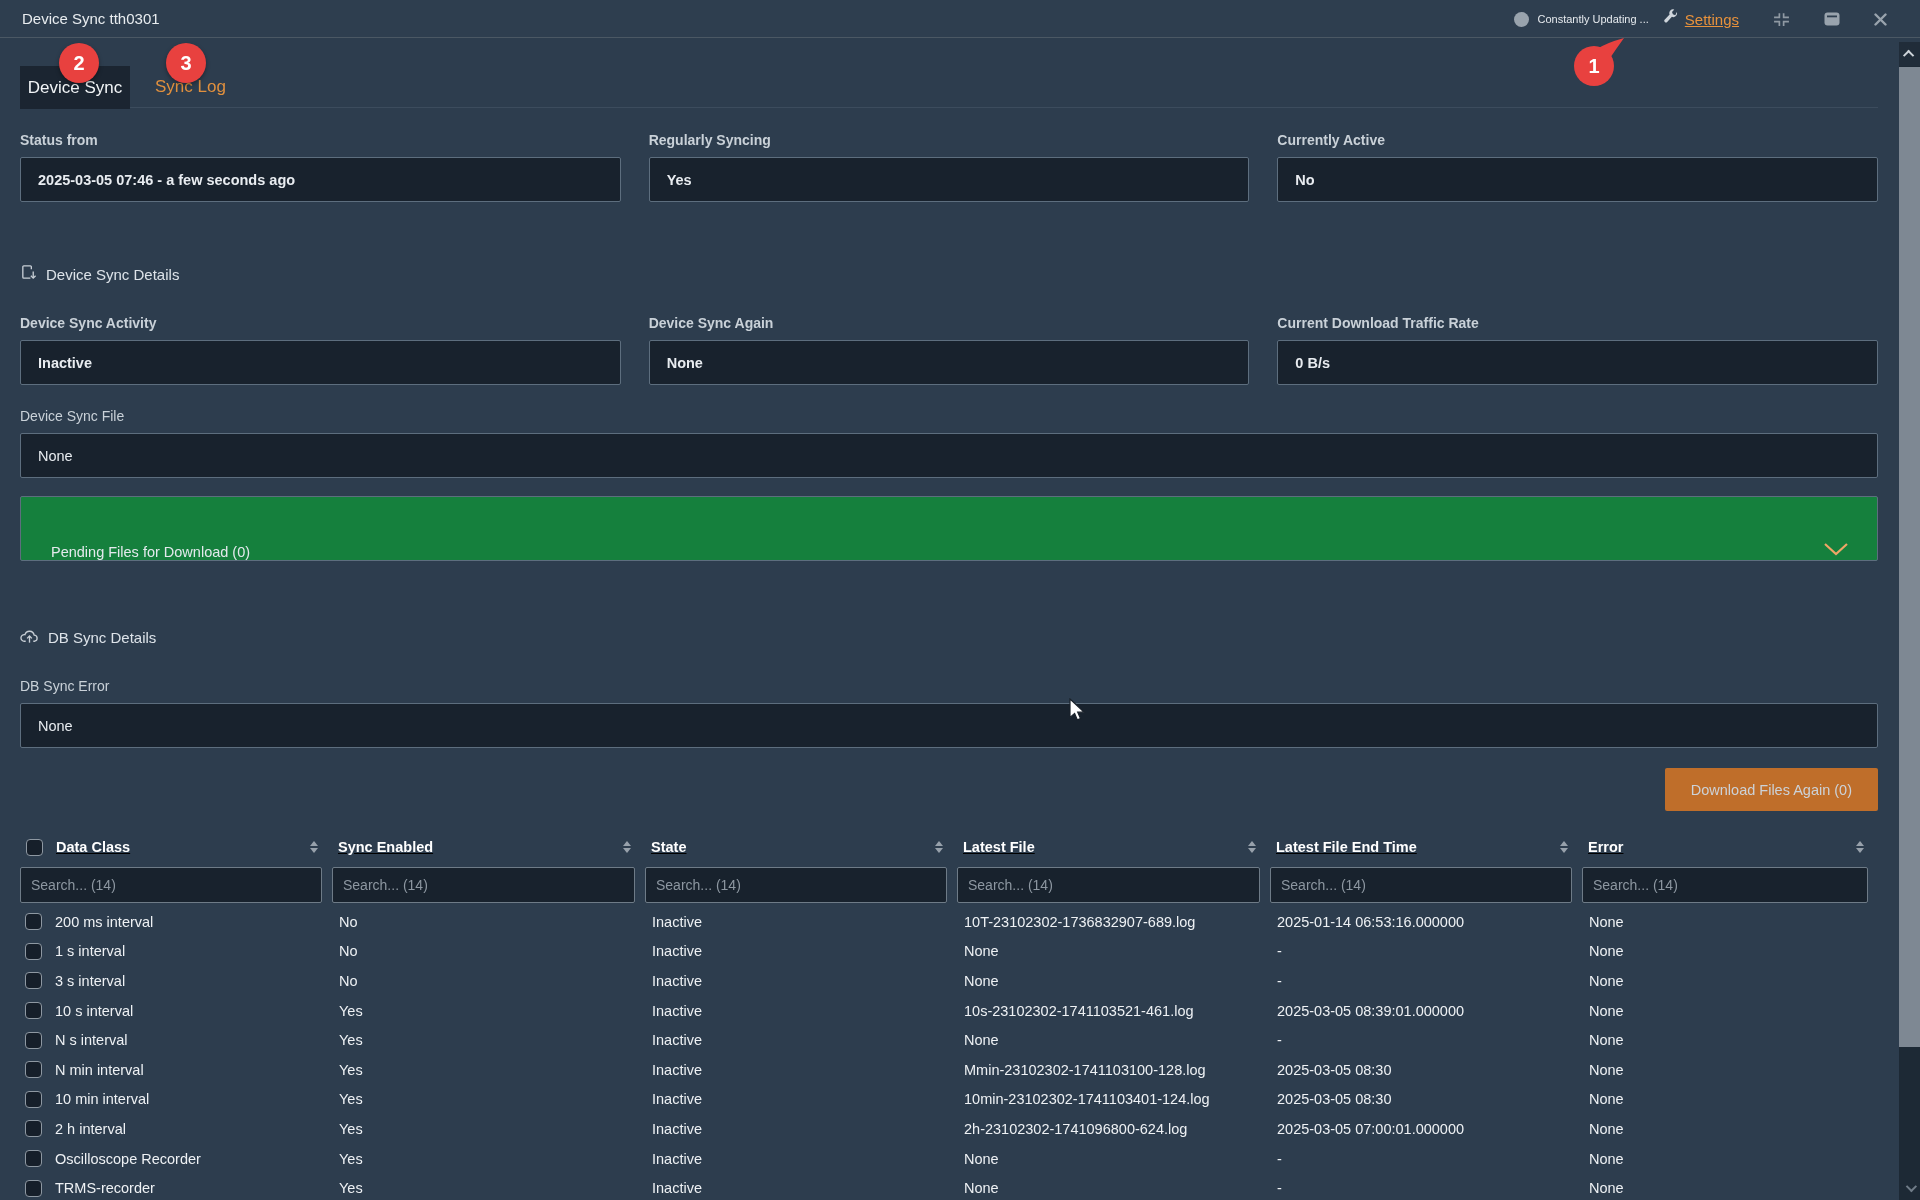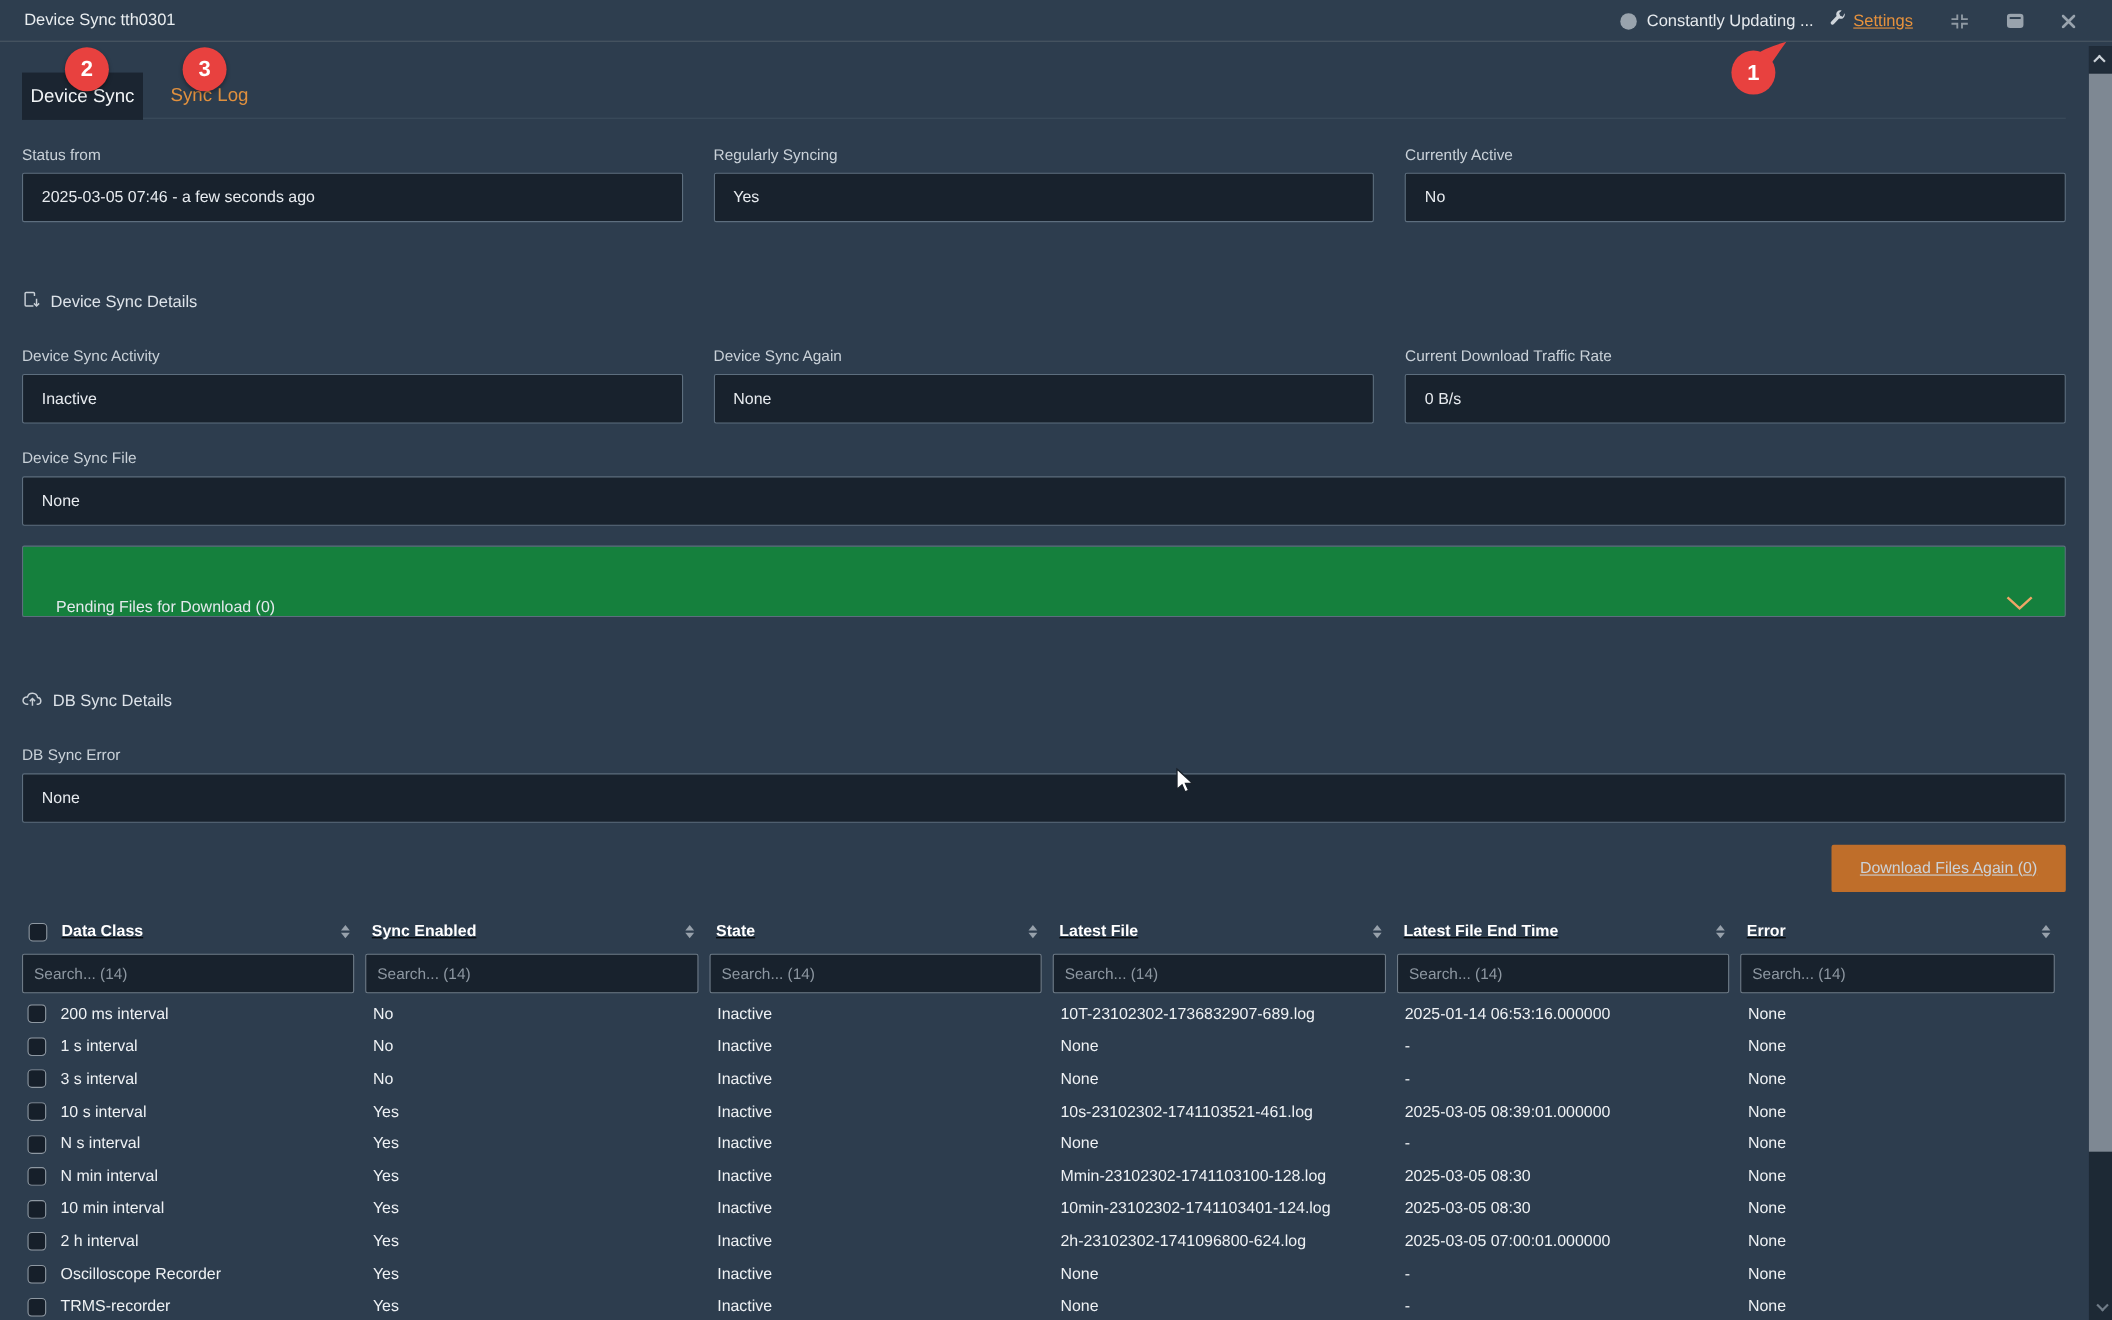--- a/index.html
+++ b/index.html
@@ -16,21 +16,21 @@
     position:absolute; top:0; left:0; right:0; height:38px;
     background:#2e3e4f; border-bottom:1px solid #4b5864;
     display:flex; align-items:center; padding:0 22px;
   }
   .title{ font-size:15px; color:#e9edf0; }
   .titlebar-right{
     position:absolute; right:33px; top:0; height:38px;
     display:flex; align-items:center;
   }
   .status-dot{ width:15px; height:15px; border-radius:50%; background:#99a3ad; margin-right:9px; }
-  .status-text{ font-size:15px; color:#e6eaee; }
+  .status-text{ font-size:11px; color:#e6eaee; }
   .settings-link{ display:flex; align-items:center; margin-left:14px; cursor:pointer; }
   .settings-link .lbl{ color:#e8923c; font-size:15px; text-decoration:underline; margin-left:6px; }
   .tb-icon{ margin-left:34px; display:flex; align-items:center; cursor:pointer; }
 
   
   .content{ position:absolute; left:20px; top:38px; width:1858px; }
 
   .tabbar{ margin-top:28px; height:42px; display:flex; border-bottom:1px solid #3c4c5d; }
   .tab{ display:flex; align-items:center; justify-content:center; font-size:17px; cursor:pointer; }
   .tab.active{ background:#1b2531; color:#f2f5f7; width:110px; height:43px; margin-bottom:-1px; }
@@ -39,21 +39,21 @@
   .badge{
     position:absolute; width:40px; height:40px; border-radius:50%;
     background:#e8413f; color:#fff; font-size:20px; font-weight:bold;
     display:flex; align-items:center; justify-content:center; z-index:30;
     box-shadow:0 2px 4px rgba(0,0,0,.35);
   }
   #badge-2{ left:59px; top:43px; }
   #badge-3{ left:166px; top:43px; }
   #badge-1{ position:absolute; left:1566px; top:36px; z-index:30; }
 
-  .grid3{ display:grid; grid-template-columns:1fr 1fr 1fr; column-gap:28px; }
+  .grid3{ display:grid; grid-template-columns:1fr 1fr 1fr; column-gap:28px;font-weight:bold; }
   .row1{ margin-top:24px; }
   .row2{ margin-top:32px; }
   .field-label{ font-size:14px; color:#c9d1d8; height:17px; margin-bottom:8px; display:block; }
   .field-box{
     height:45px; background:#18222d; border:1px solid #5d6e7e; border-radius:2px;
     display:flex; align-items:center; padding:0 17px; font-size:14.5px; color:#e8ecf0;
   }
   .sec{ display:flex; align-items:center; gap:9px; font-size:15px; color:#dde3e9; height:18px; }
   .sec1{ margin-top:63px; }
   .sec2{ margin-top:67px; }
@@ -65,21 +65,20 @@
     display:flex; align-items:flex-end; padding:0 28px 0 30px; cursor:pointer;
   }
   .pending .plabel{ font-size:14.5px; color:#e4e9ed; }
   .pending .chev{ margin-left:auto; }
 
   .btnrow{ display:flex; justify-content:flex-end; margin-top:20px; }
   .btn{
     height:43px; padding:0 26px; background:#bf6e2a; color:#ccd2d8;
     font-size:14.5px; border:none; border-radius:2px; cursor:pointer;
     font-family:"Liberation Sans", sans-serif;
-    text-decoration:underline;
   }
 
   
   .tbl{ margin-top:19px; }
   .tgrid{ display:grid; grid-template-columns:312px 313px 312px 313px 312px 296px; }
   .thead{ height:34px; align-items:center;text-decoration:underline; }
   .th{ display:flex; align-items:center; color:#ffffff; font-weight:bold; font-size:14.5px; padding-left:6px; cursor:pointer; }
   .th .cb{ margin-right:13px; }
   .sort{ display:flex; flex-direction:column; gap:2px; margin-left:auto; margin-right:14px; }
   .sort .up{ width:0;height:0;border-left:4px solid transparent;border-right:4px solid transparent;border-bottom:5px solid #97a1ab; }

